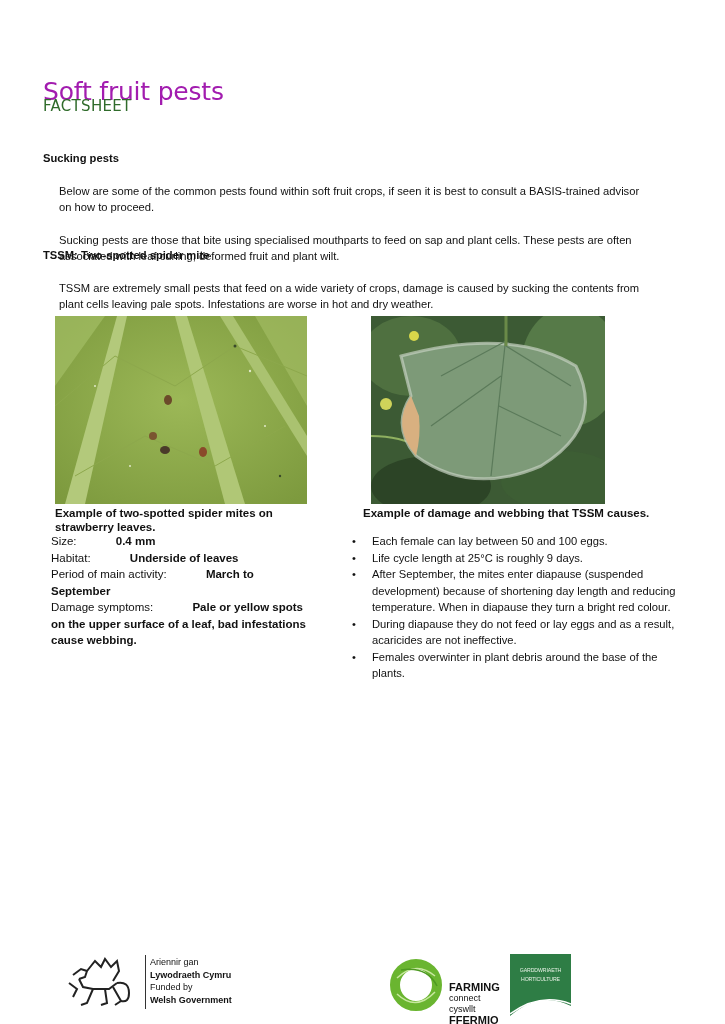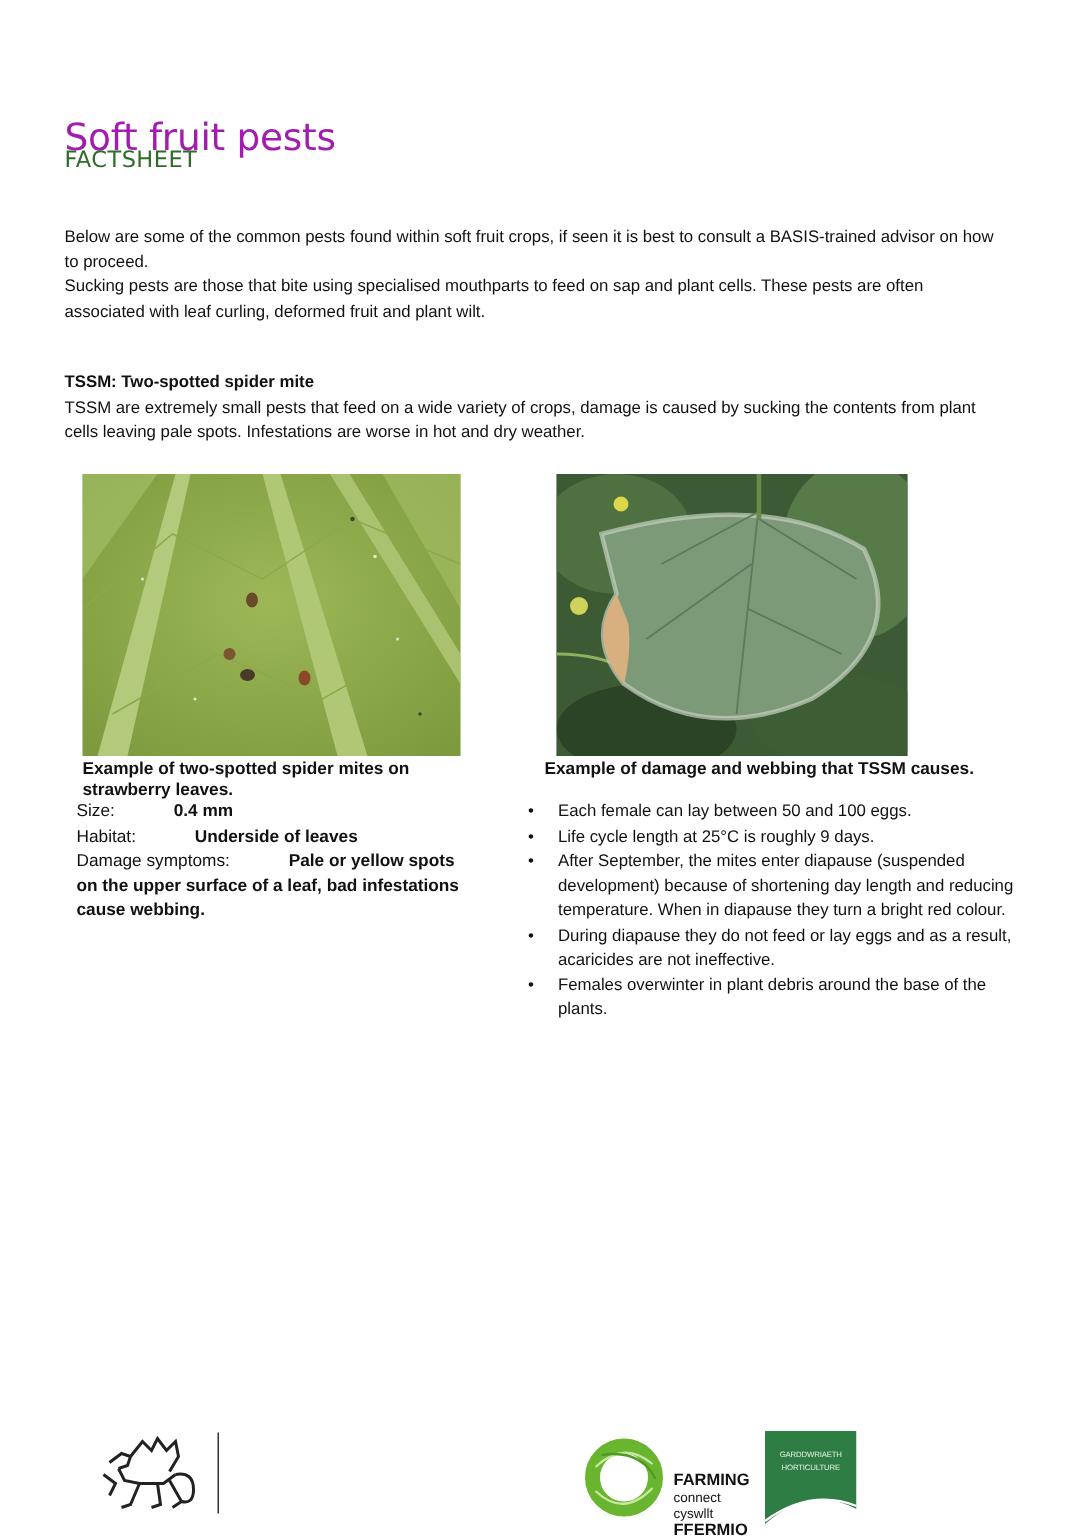--- a/index.html
+++ b/index.html
@@ -12,21 +12,21 @@
     font-size: 25px; color: #a21caf; font-weight: normal; letter-spacing: -0.2px;
     font-family: "DejaVu Sans", sans-serif;
   }
   .subtitle {
     position: absolute; left: 43px; top: 97px;
     font-size: 15px; color: #2f6b2a; font-weight: normal; letter-spacing: 0.3px;
     font-family: "DejaVu Sans", sans-serif;
   }
   .section { position: absolute; left: 43px; width: 620px; font-size: 11.2px; line-height: 16.5px; }
   .section h3 { margin: 0; font-size: 11.2px; font-weight: bold; }
-  .section p { margin: 0; }
+  .section p { margin: 16px; }
   #sec1 { top: 150px; }
   #sec2 { top: 247px; }
 
   .photo { position: absolute; overflow: hidden; }
   #photo1 { left: 55px; top: 316px; width: 252px; height: 188px; background: #8aa54a; }
   #photo2 { left: 371px; top: 316px; width: 234px; height: 188px; background: #39502e; }
 
   .caption { position: absolute; font-size: 11.5px; font-weight: bold; line-height: 14px; }
   #cap1 { left: 55px; top: 506px; width: 250px; }
   #cap2 { left: 333px; top: 506px; width: 340px; padding-left: 30px; }
@@ -51,20 +51,21 @@
   .hort { position: absolute; left: 123px; top: 0; width: 61px; height: 62px; }
   .hort-text { position: absolute; left: 0; top: 12px; width: 61px; text-align: center; font-size: 5.2px; color: #e8f2e6; line-height: 9px; letter-spacing: -0.1px; }
 </style>
 </head>
 <body>
 
 <h1 class="title">Soft fruit pests</h1>
 <div class="subtitle">FACTSHEET</div>
 
 <div class="section" id="sec1">
+  <h3>Sucking pests</h3>
   <p>Below are some of the common pests found within soft fruit crops, if seen it is best to consult a BASIS-trained advisor on how to proceed.</p>
   <p>Sucking pests are those that bite using specialised mouthparts to feed on sap and plant cells. These pests are often associated with leaf curling, deformed fruit and plant wilt.</p>
 </div>
 
 <div class="section" id="sec2">
   <h3>TSSM: Two-spotted spider mite</h3>
   <p>TSSM are extremely small pests that feed on a wide variety of crops, damage is caused by sucking the contents from plant cells leaving pale spots. Infestations are worse in hot and dry weather.</p>
 </div>
 
 <div class="photo" id="photo1" title="Two-spotted spider mites on underside of strawberry leaf">
@@ -118,20 +119,23 @@
 <div class="caption" id="cap2">Example of damage and webbing that TSSM causes.</div>
 
 <div class="facts">
   <div>
     <span>Size: </span><b>0.4 mm</b>
   </div>
   <div>
     <span>Habitat: </span><b>Underside of leaves</b>
   </div>
   <div>
+    <span>Period of main activity: </span><b>March to September</b>
+  </div>
+  <div>
     <span>Damage symptoms: </span><b>Pale or yellow spots on the upper surface of a leaf, bad infestations cause webbing.</b>
   </div>
 </div>
 
 <ul class="bullets">
   <li><span class="dot">•</span><span>Each female can lay between 50 and 100 eggs.</span></li>
   <li><span class="dot">•</span><span>Life cycle length at 25°C is roughly 9 days.</span></li>
   <li><span class="dot">•</span><span>After September, the mites enter diapause (suspended development) because of shortening day length and reducing temperature. When in diapause they turn a bright red colour.</span></li>
   <li><span class="dot">•</span><span>During diapause they do not feed or lay eggs and as a result, acaricides are not ineffective.</span></li>
   <li><span class="dot">•</span><span>Females overwinter in plant debris around the base of the plants.</span></li>
@@ -144,20 +148,26 @@
       <path d="M14 26 L18 34 L28 36 L44 36 L52 30"></path>
       <path d="M22 18 L30 8 L36 14 L40 6 L46 14 L52 8 L54 18 L48 28"></path>
       <path d="M28 36 L22 50 L16 52"></path>
       <path d="M40 36 L42 50 L36 52"></path>
       <path d="M48 34 L56 48 L50 52"></path>
       <path d="M52 30 Q64 28 64 40 Q64 50 56 48"></path>
       <path d="M4 30 L12 36 L8 44"></path>
     </g>
   </svg>
   <div class="gov-divider"></div>
+  <div class="gov-text">
+    <div>Ariennir gan</div>
+    <div class="b">Lywodraeth Cymru</div>
+    <div>Funded by</div>
+    <div class="b">Welsh Government</div>
+  </div>
 </div>
 
 <div class="footer-fc">
   <svg width="58" height="58" viewBox="0 0 58 58" style="position:absolute;left:0;top:2px">
     <circle cx="29" cy="29" r="21" fill="none" stroke="#6ab530" stroke-width="10"></circle>
     <path d="M10 22 Q29 4 48 20" stroke="#c8e8a0" stroke-width="1.5" fill="none"></path>
     <path d="M48 36 Q29 56 10 38" stroke="#c8e8a0" stroke-width="1.5" fill="none"></path>
     <path d="M14 14 Q40 10 50 30" stroke="#4e9a22" stroke-width="1.5" fill="none"></path>
   </svg>
   <div class="fc-text">

